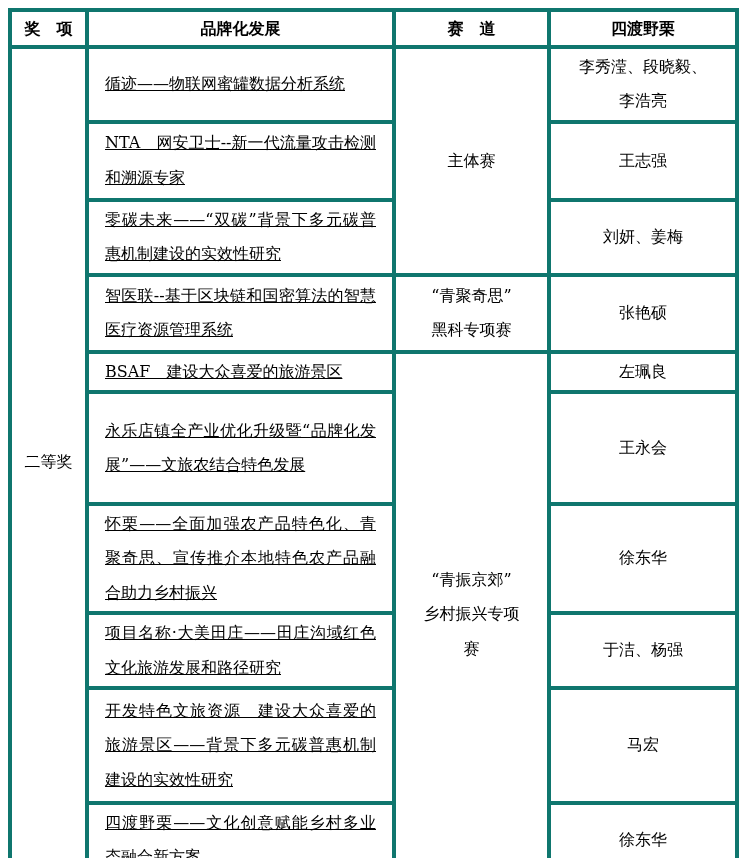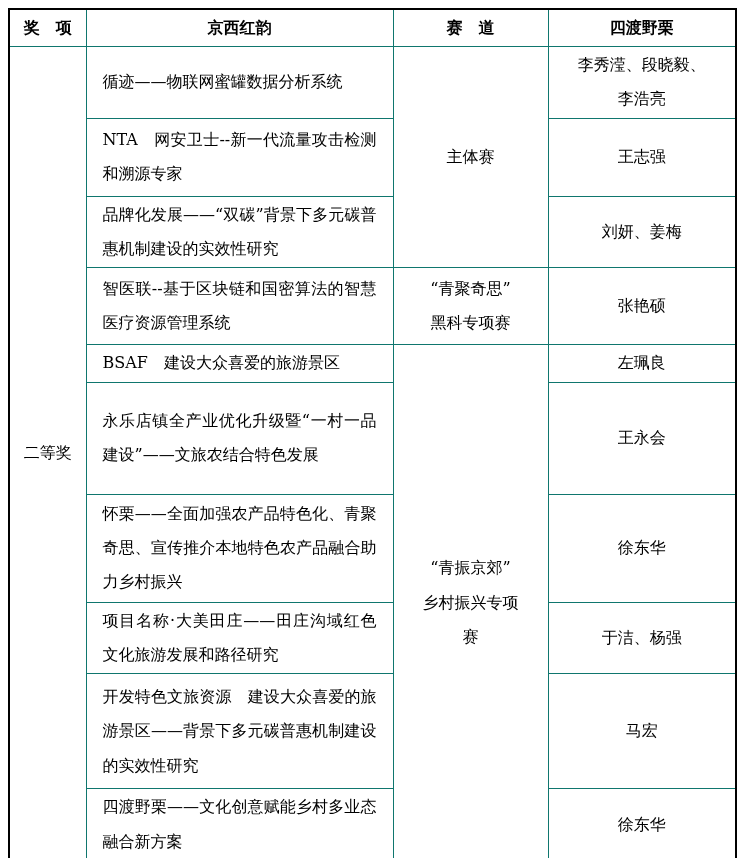--- a/index.html
+++ b/index.html
@@ -20,21 +20,21 @@
     left: 8px;
     top: 8px;
   }
   table.results {
     border-collapse: collapse;
     table-layout: fixed;
     width: 727px;
     border: 2px solid #000000;
   }
   th, td {
-    border: 1px solid #0f766e;
+    border: 4px solid #0f766e;
     font-size: 16px;
     overflow: hidden;
     vertical-align: middle;
   }
   th {
     font-weight: bold;
     text-align: center;
     padding: 2px 0;
     line-height: 1.6;
   }
@@ -44,20 +44,21 @@
   col.c-teacher { width: 188px; }
 
   td.award {
     text-align: center;
     line-height: 2.15;
   }
   td.project {
     text-align: justify;
     padding: 1px 16px;
     line-height: 2.15;
+    text-decoration: underline;
   }
   td.track, td.teacher {
     text-align: center;
     white-space: pre-line;
     line-height: 2.15;
     padding: 1px 4px;
   }
   
   tr.hr  { height: 37px;  }
   tr.r0  { height: 72px;  }
@@ -78,60 +79,60 @@
   <table class="results">
     <colgroup>
       <col class="c-award">
       <col class="c-project">
       <col class="c-track">
       <col class="c-teacher">
     </colgroup>
     <tbody>
       <tr class="hr">
         <th>奖　项</th>
-        <th>京西红韵</th>
+        <th>品牌化发展</th>
         <th>赛　道</th>
         <th>四渡野栗</th>
       </tr>
 
       <tr class="r0">
         <td class="award" rowspan="10">二等奖</td>
         <td class="project">循迹——物联网蜜罐数据分析系统</td>
         <td class="track" rowspan="3">主体赛</td>
         <td class="teacher">李秀滢、段晓毅、
 李浩亮</td>
       </tr>
 
       <tr class="r1">
         <td class="project">NTA　网安卫士--新一代流量攻击检测和溯源专家</td>
         <td class="teacher">王志强</td>
       </tr>
 
       <tr class="r2">
-        <td class="project">品牌化发展——“双碳”背景下多元碳普惠机制建设的实效性研究</td>
+        <td class="project">零碳未来——“双碳”背景下多元碳普惠机制建设的实效性研究</td>
         <td class="teacher">刘妍、姜梅</td>
       </tr>
 
       <tr class="r3">
         <td class="project">智医联--基于区块链和国密算法的智慧医疗资源管理系统</td>
         <td class="track">“青聚奇思”
 黑科专项赛</td>
         <td class="teacher">张艳硕</td>
       </tr>
 
       <tr class="r4">
         <td class="project">BSAF　建设大众喜爱的旅游景区</td>
         <td class="track" rowspan="6">“青振京郊”
 乡村振兴专项
 赛</td>
         <td class="teacher">左珮良</td>
       </tr>
 
       <tr class="r5">
-        <td class="project">永乐店镇全产业优化升级暨“一村一品建设”——文旅农结合特色发展</td>
+        <td class="project">永乐店镇全产业优化升级暨“品牌化发展”——文旅农结合特色发展</td>
         <td class="teacher">王永会</td>
       </tr>
 
       <tr class="r6">
         <td class="project">怀栗——全面加强农产品特色化、青聚奇思、宣传推介本地特色农产品融合助力乡村振兴</td>
         <td class="teacher">徐东华</td>
       </tr>
 
       <tr class="r7">
         <td class="project">项目名称·大美田庄——田庄沟域红色文化旅游发展和路径研究</td>

